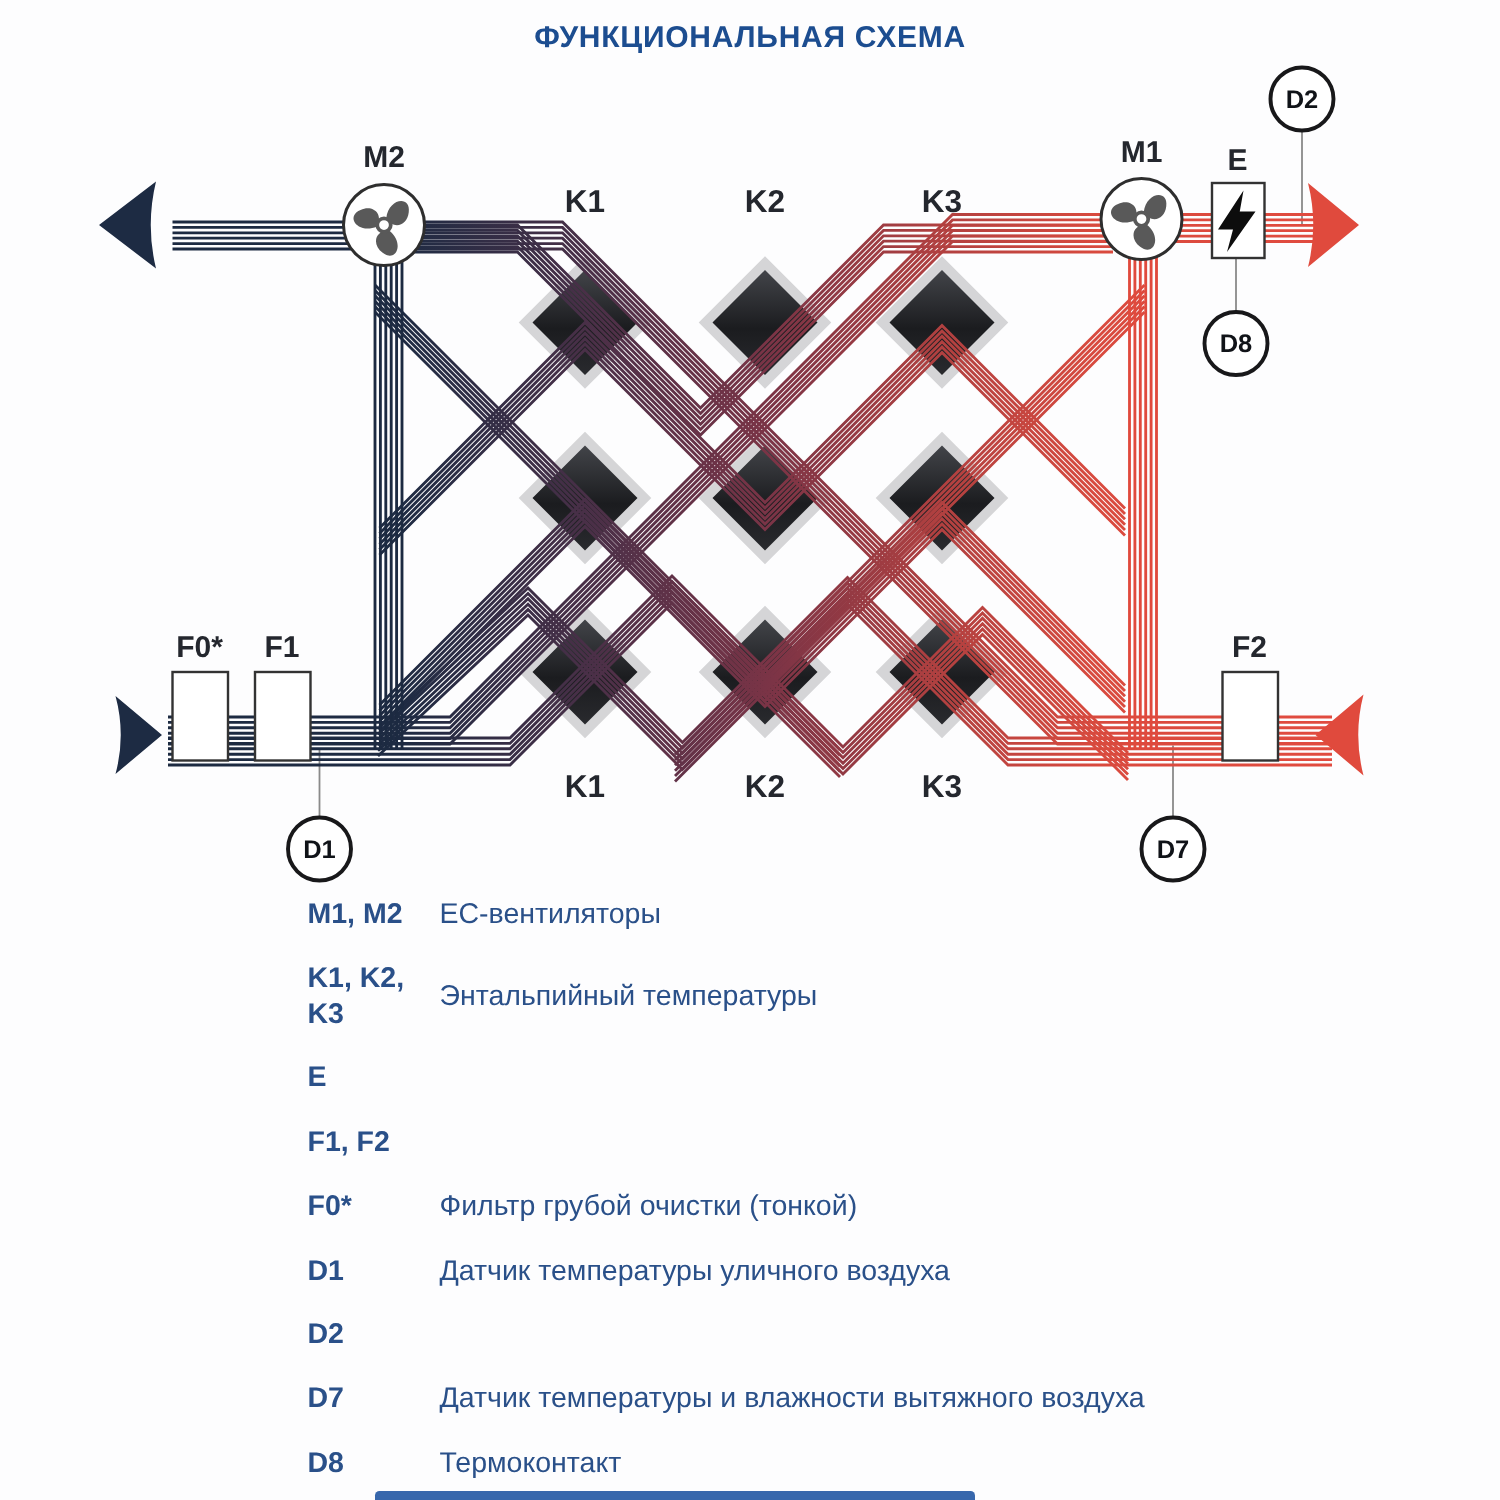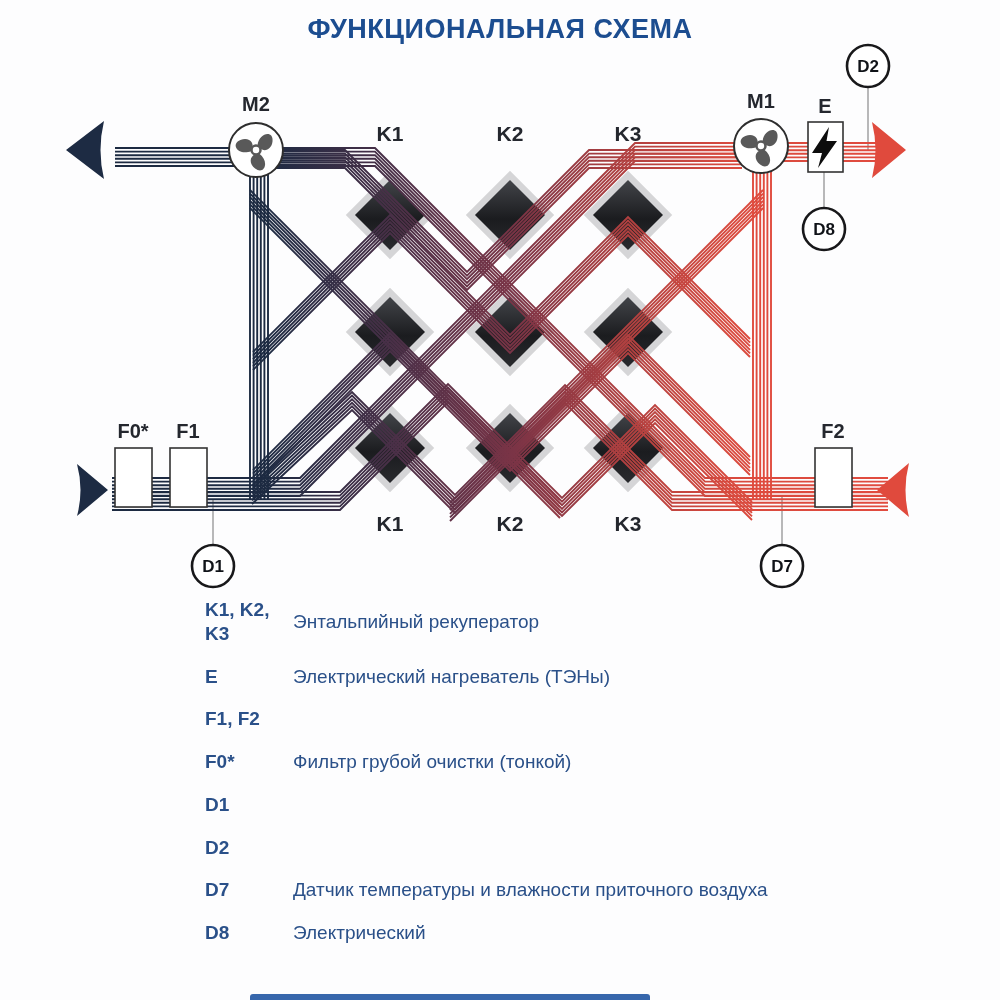--- a/index.html
+++ b/index.html
@@ -2,21 +2,21 @@
 <html lang="ru"><head>
 <meta charset="utf-8">
 <style>
   html,body{margin:0;padding:0;background:#ffffff;}
   #stage{
     position:relative;width:1000px;height:1000px;overflow:hidden;
     background:#fdfdfe;font-family:"Liberation Sans",sans-serif;
   }
   #page-title{
     position:absolute;top:14px;left:0;width:100%;text-align:center;
-    font-size:27px;font-weight:700;color:#1c4d90;letter-spacing:.5px;
+    font-size:20px;font-weight:700;color:#1c4d90;letter-spacing:.5px;
   }
   #diagram-svg{position:absolute;top:0;left:0;}
   .ribbon{fill:none;stroke:url(#flow);stroke-width:1.9;}
   .duct-navy{fill:none;stroke:#1c2a41;stroke-width:1.9;}
   .duct-red{fill:none;stroke:#e04a3d;stroke-width:1.9;}
   .dia{fill:url(#dg);stroke:#d5d5d7;stroke-width:6.5;}
   .lbl{fill:#24272e;font-weight:600;font-size:20px;text-anchor:middle;}
   .klbl{fill:#24272e;font-weight:600;font-size:21px;text-anchor:middle;}
   .sensor-c{fill:#ffffff;stroke:#18181a;stroke-width:2.6;}
   .sensor-t{fill:#101318;font-weight:700;font-size:17px;text-anchor:middle;}
@@ -249,45 +249,49 @@
     <text class="klbl" x="390" y="141">K1</text>
     <text class="klbl" x="510" y="141">K2</text>
     <text class="klbl" x="628" y="141">K3</text>
     <text class="klbl" x="390" y="531">K1</text>
     <text class="klbl" x="510" y="531">K2</text>
     <text class="klbl" x="628" y="531">K3</text>
   </svg>
 
   <div id="legend">
     <div class="lrow">
+      <div class="lkey">M1, M2</div>
+      <div class="ldesc">ЕС-вентиляторы</div>
+    </div>
+    <div class="lrow">
       <div class="lkey">K1, K2,
 K3</div>
-      <div class="ldesc">Энтальпийный рекуператор</div>
+      <div class="ldesc">Энтальпийный температуры</div>
     </div>
     <div class="lrow">
       <div class="lkey">E</div>
-      <div class="ldesc">Электрический нагреватель (ТЭНы)</div>
     </div>
     <div class="lrow">
       <div class="lkey">F1, F2</div>
     </div>
     <div class="lrow">
       <div class="lkey">F0*</div>
       <div class="ldesc">Фильтр грубой очистки (тонкой)</div>
     </div>
     <div class="lrow">
       <div class="lkey">D1</div>
+      <div class="ldesc">Датчик температуры уличного воздуха</div>
     </div>
     <div class="lrow">
       <div class="lkey">D2</div>
     </div>
     <div class="lrow">
       <div class="lkey">D7</div>
-      <div class="ldesc">Датчик температуры и влажности приточного воздуха</div>
+      <div class="ldesc">Датчик температуры и влажности вытяжного воздуха</div>
     </div>
     <div class="lrow">
       <div class="lkey">D8</div>
-      <div class="ldesc">Электрический</div>
+      <div class="ldesc">Термоконтакт</div>
     </div>
   </div>
 
   <div id="bottom-bar"></div>
 </div>
 
 </body></html>

